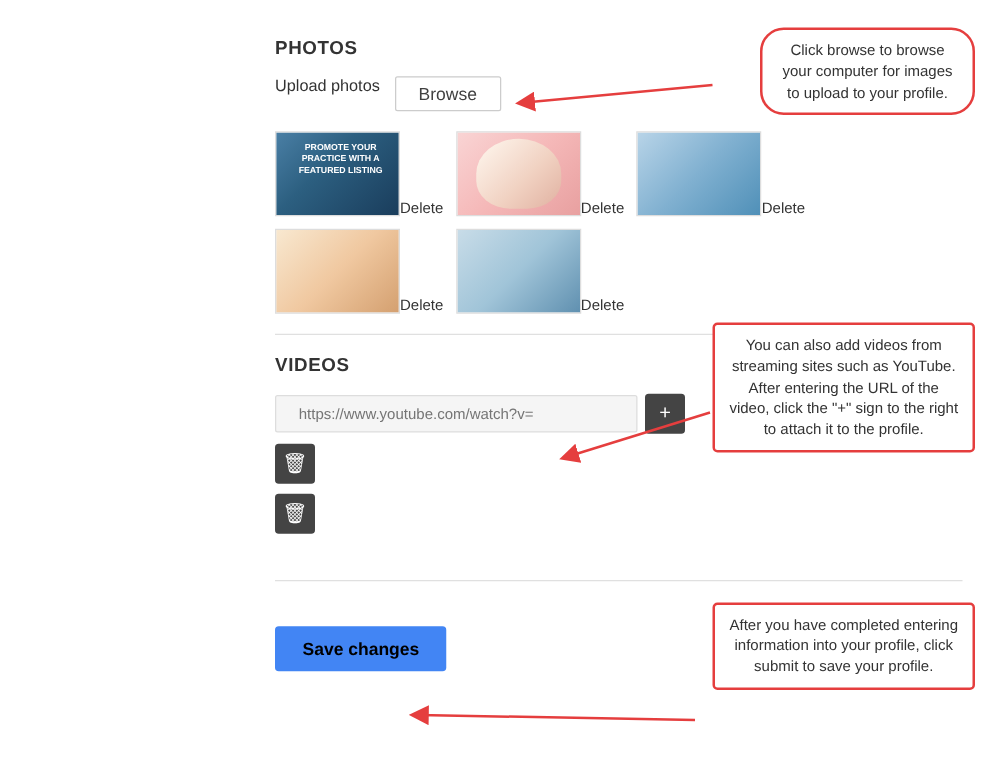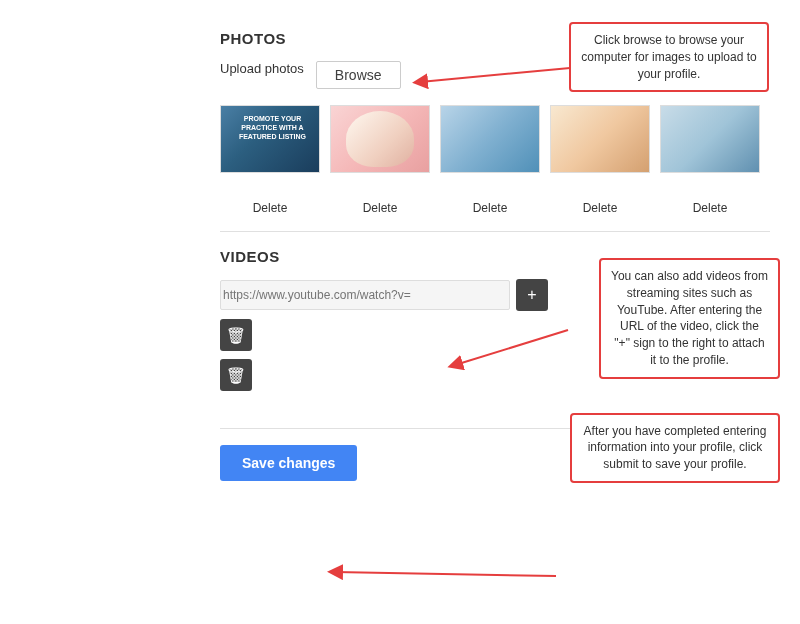--- a/index.html
+++ b/index.html
@@ -50,23 +50,22 @@
 
     .photos-grid {
       display: flex;
       flex-wrap: wrap;
       gap: 10px;
       margin-bottom: 16px;
     }
 
     .photo-item {
       display: flex;
-      flex-direction: column;
-      align-items: center;
-      gap: 24px;
+      flex-direction: row;
+      align-items: flex-end;
     }
 
     .photo-thumb-placeholder {
       width: 100px;
       height: 68px;
       border: 1px solid #ddd;
       overflow: hidden;
       position: relative;
     }
 
@@ -136,21 +135,21 @@
       align-items: center;
       margin-bottom: 8px;
       gap: 6px;
     }
 
     .video-input {
       flex: 1;
       max-width: 290px;
       border: 1px solid #ddd;
       background: #f5f5f5;
-      padding: 7px 2px;
+      padding: 7px 18px;
       font-size: 12px;
       color: #666;
       border-radius: 2px;
       outline: none;
     }
 
     .video-btn {
       width: 32px;
       height: 32px;
       background: #444;
@@ -159,56 +158,58 @@
       border-radius: 3px;
       font-size: 16px;
       cursor: pointer;
       display: flex;
       align-items: center;
       justify-content: center;
     }
 
     .save-btn {
       background: #4285f4;
-      color: #ffffff;
+      color: #000000;
       border: none;
       padding: 10px 22px;
       font-size: 14px;
       font-weight: bold;
       border-radius: 3px;
       cursor: pointer;
+      margin-top: 20px;
     }
 
     
     .callout {
       position: absolute;
       background: #fff;
       border: 2px solid #e53e3e;
       border-radius: 4px;
       padding: 8px 10px;
       font-size: 12px;
       color: #333;
       line-height: 1.4;
       text-align: center;
     }
 
     .callout-browse {
       top: 22px;
-      right: 31px;
-      width: 200px;
+      right: 20px;
+      width: 172px;
+      border-radius: 19px;
     }
 
     .callout-videos {
       top: 258px;
       right: 20px;
-      width: 181px;
+      width: 210px;
     }
 
     .callout-save {
-      bottom: 18px;
+      bottom: 5px;
       right: 20px;
       width: 210px;
     }
 
     
     .arrows-svg {
       position: absolute;
       top: 0;
       left: 0;
       width: 800px;

